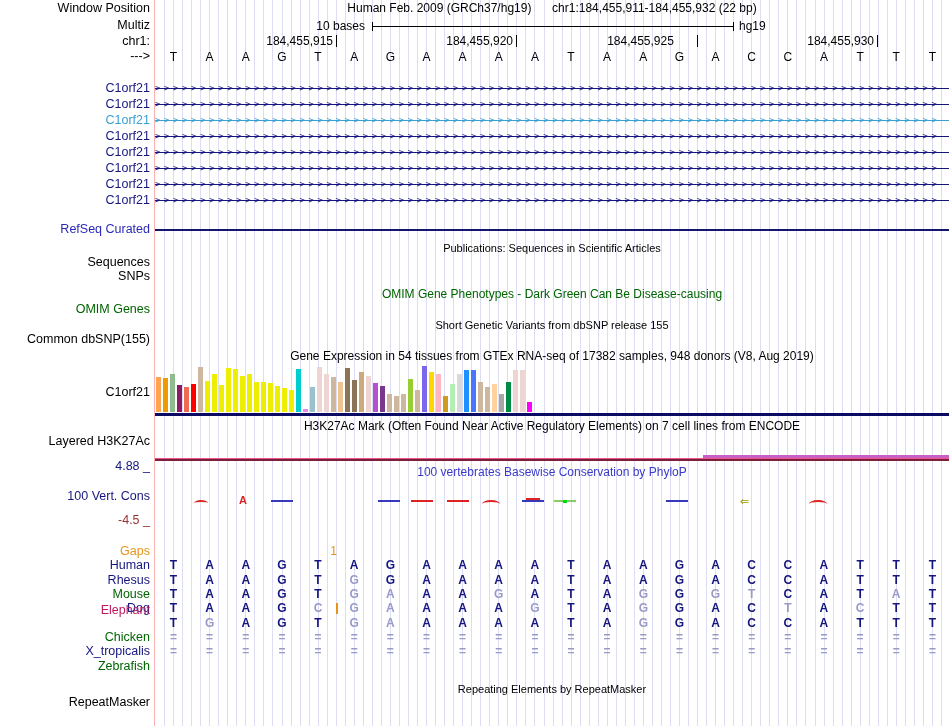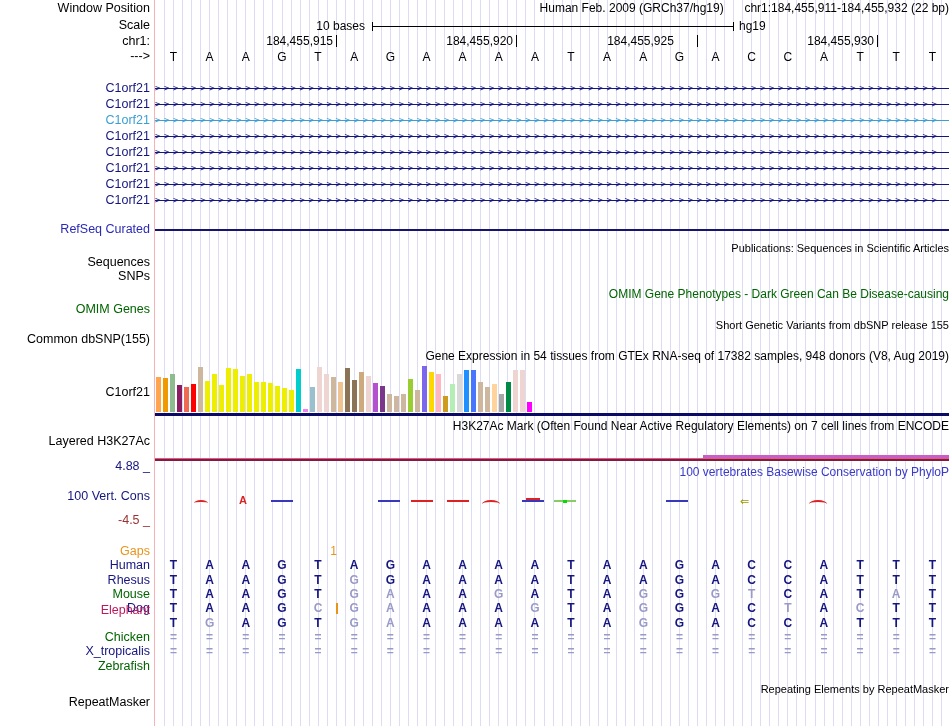--- a/index.html
+++ b/index.html
@@ -1,20 +1,20 @@
 <!DOCTYPE html>
 <html><head>
 <meta charset="utf-8">
 <style>
   html,body{margin:0;padding:0;background:#fff;}
   #screen{position:relative;width:950px;height:726px;background:#fff;overflow:hidden;
           font-family:"Liberation Sans", sans-serif;color:#000;}
   .abs{position:absolute;}
   .lbl{position:absolute;left:0;width:150px;text-align:right;font-size:12.5px;line-height:13px;white-space:nowrap;}
-  .title{position:absolute;left:155px;width:794px;text-align:right;font-size:12px;line-height:13px;white-space:nowrap;}
+  .title{position:absolute;left:155px;width:794px;text-align:center;font-size:12px;line-height:13px;white-space:nowrap;}
   .title.small{font-size:11px;}
   .guide{position:absolute;top:0;width:1px;height:726px;background:#dcdcf4;}
   .sep{position:absolute;top:0;width:1px;height:726px;background:#f7b3b3;}
   .basecell{position:absolute;width:37px;text-align:center;font-size:12px;line-height:13px;}
   .alncell{position:absolute;width:37px;text-align:center;font-size:12px;line-height:13px;font-weight:bold;color:#151580;}
   .alncell.light{color:#9a9ac8;}
   .generow{position:absolute;left:155px;width:794px;height:16px;overflow:hidden;
            font-family:"DejaVu Sans Mono", monospace;font-size:9px;line-height:16px;letter-spacing:3.61px;
            background-image:linear-gradient(currentColor,currentColor);
            background-size:100% 1px;background-position:0 8px;background-repeat:no-repeat;white-space:nowrap;}
@@ -126,21 +126,21 @@
       <div class="sep" style="left: 154px;"></div>
     </div>
 
   <div class="lbl" style="top:2px">Window Position</div>
   <div class="title" style="top:2px">
     <span>Human Feb. 2009 (GRCh37/hg19)</span>
     <span style="display:inline-block;width:14px"></span>
     <span>chr1:184,455,911-184,455,932 (22 bp)</span>
   </div>
 
-  <div class="lbl" style="top:19px">Scale</div>
+  <div class="lbl" style="top:19px">Multiz</div>
   <div class="abs" style="top:19px;left:155px;width:210px;text-align:right;font-size:12px">10 bases</div>
   <div class="scalebar" style="top:22px;left:372px;width:360px"></div>
   <div class="abs" style="top:19px;left:739px;font-size:12px">hg19</div>
 
   <div class="lbl" style="top:35px">chr1:</div>
   <div id="coord-ticks">
       <div class="ticklabel" style="top: 35px; left: 226px; width: 107px; text-align: right;">184,455,915</div>
       <div class="tickbar" style="top: 35px; left: 336px;"></div>
       <div class="ticklabel" style="top: 35px; left: 406px; width: 107px; text-align: right;">184,455,920</div>
       <div class="tickbar" style="top: 35px; left: 516px;"></div>

